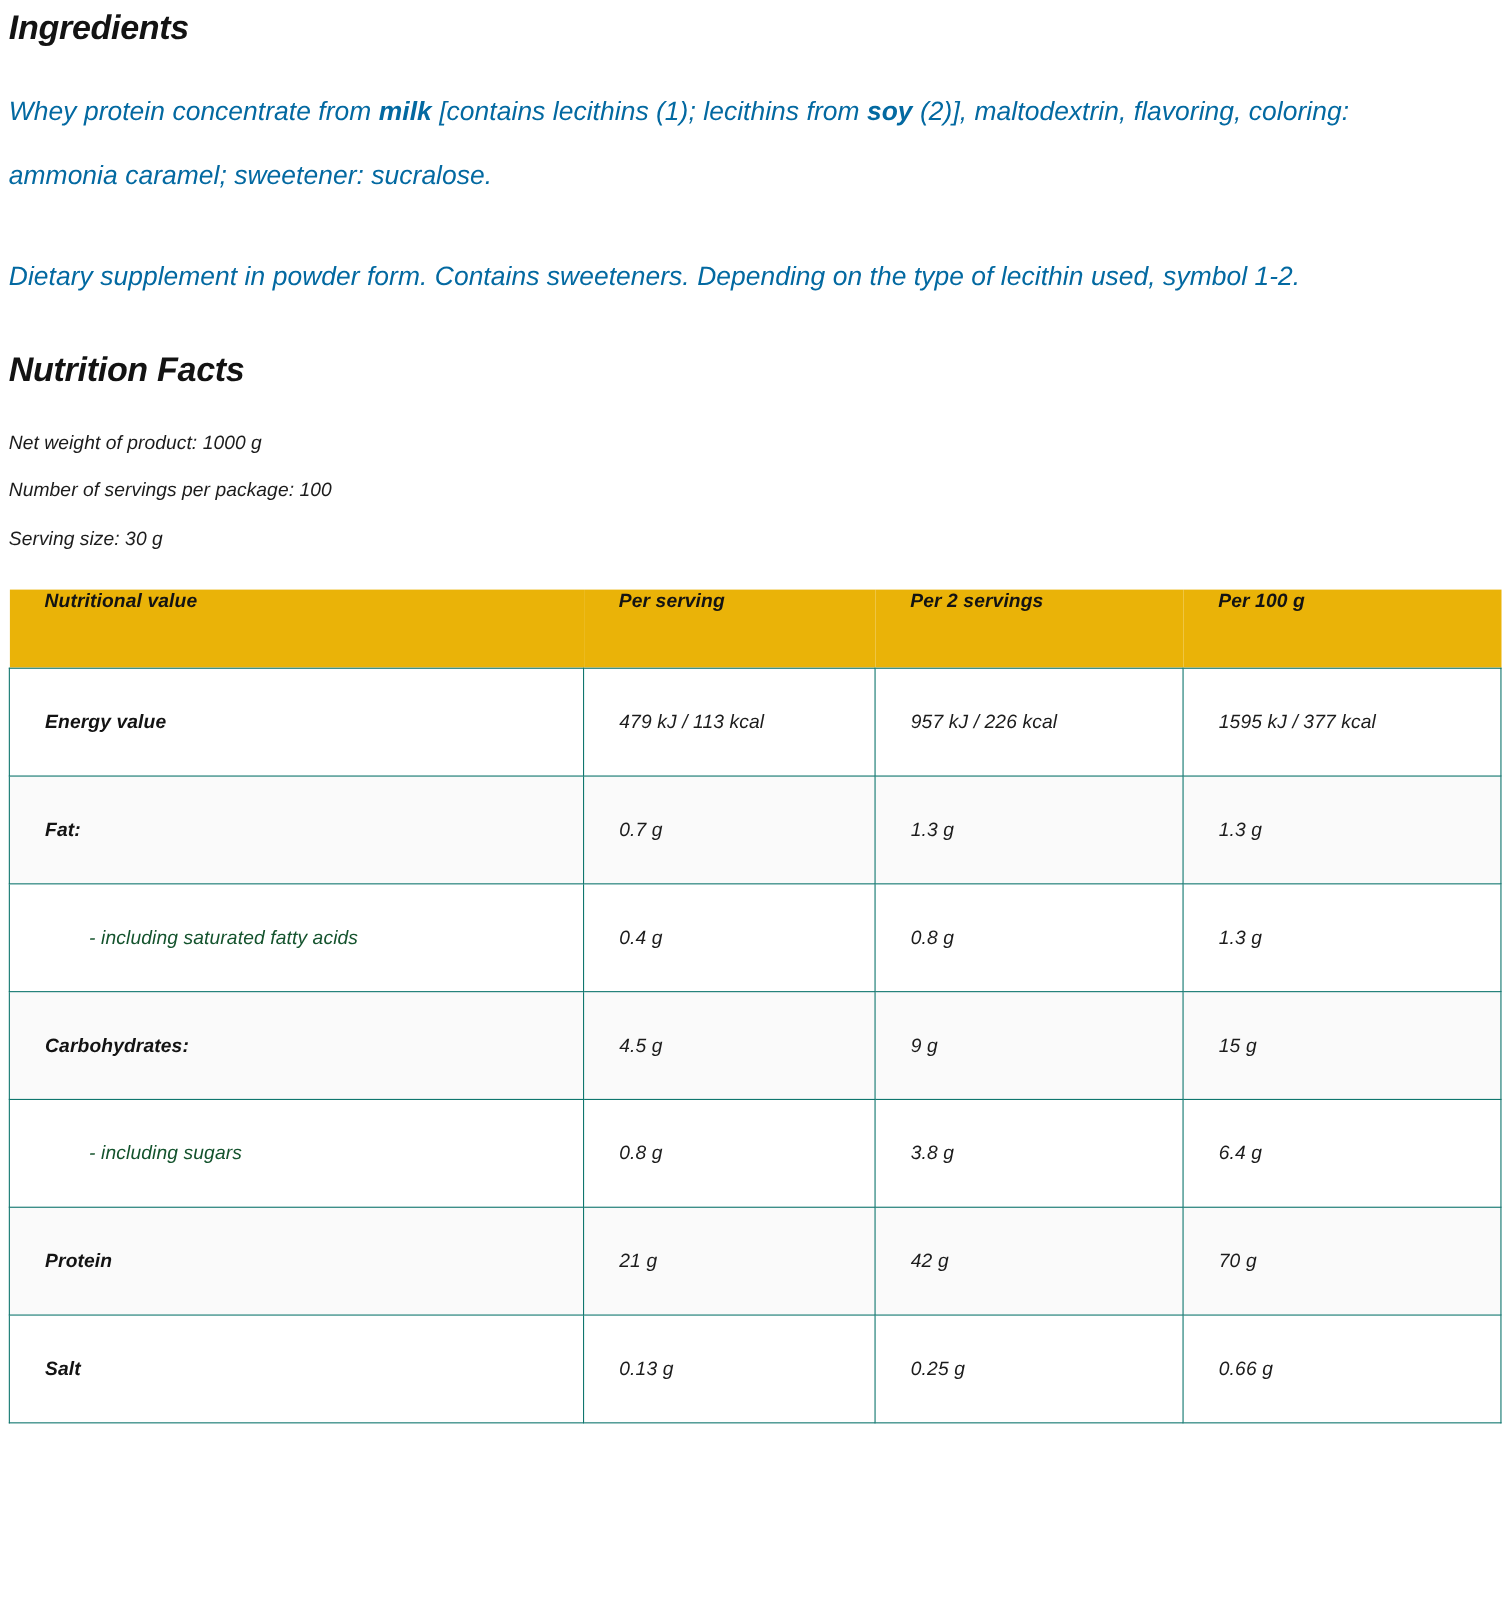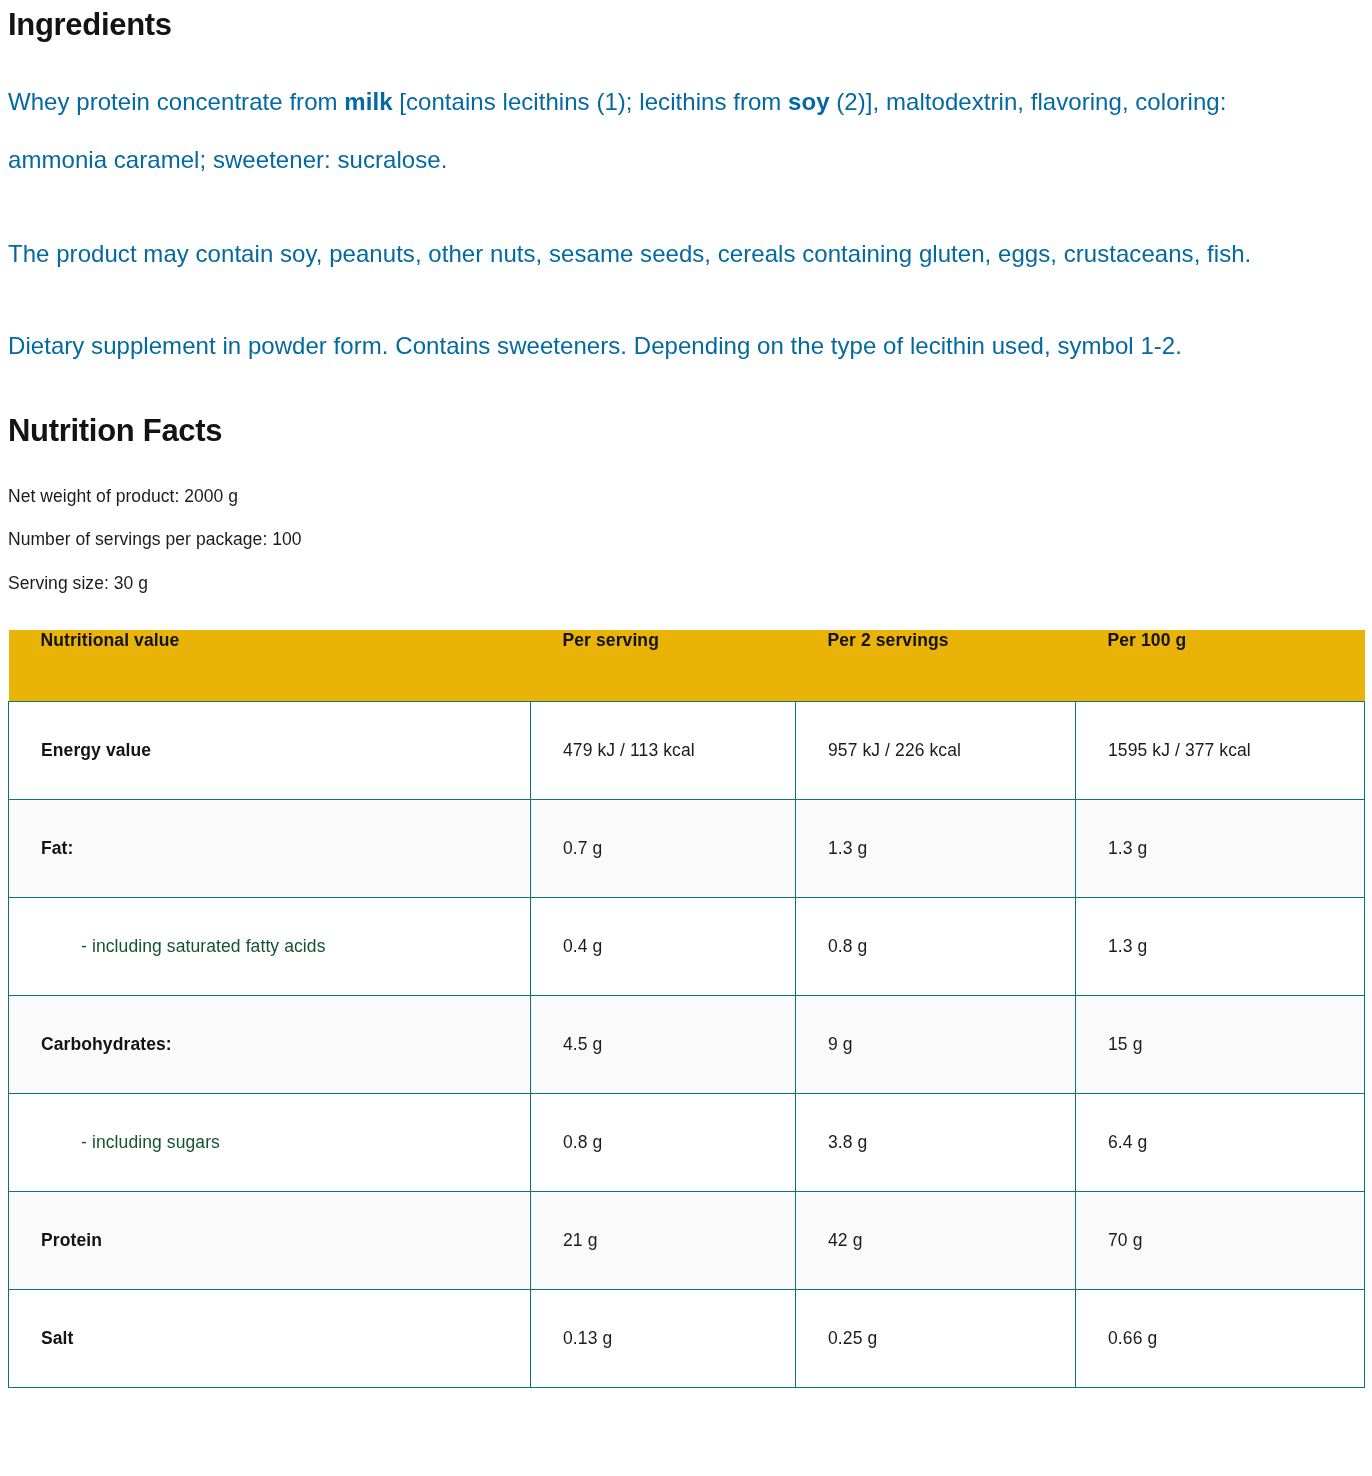--- a/index.html
+++ b/index.html
@@ -12,20 +12,21 @@
     min-height: 1476px;
     font-family: "Liberation Sans", sans-serif;
     color: #1a1a1a;
     -webkit-font-smoothing: antialiased;
   }
 
   .page {
     width: 1372px;
     box-sizing: border-box;
     padding: 0 8px;
+    font-style: italic;
   }
 
   h2.section-heading {
     font-size: 31px;
     font-weight: bold;
     letter-spacing: -0.3px;
     color: #131313;
     margin: 0;
     padding: 0;
     line-height: 1.2;
@@ -102,28 +103,27 @@
 </style>
 </head>
 <body>
 
 <div class="page">
 
   <h2 class="section-heading" id="ingredients-heading">Ingredients</h2>
 
   <p class="body-text" id="ingredients-text"><span>Whey protein concentrate from </span><b>milk</b><span> [contains lecithins (1); lecithins from </span><b>soy</b><span> (2)], maltodextrin, flavoring, coloring: ammonia caramel; sweetener: sucralose.</span></p>
 
-  <p class="body-text" id="allergen-text">The product may contain soy, peanuts, other nuts, sesame seeds, cereals containing gluten, eggs, crustaceans, fish.</p>
 
   <p class="body-text" id="supplement-text">Dietary supplement in powder form. Contains sweeteners. Depending on the type of lecithin used, symbol 1-2.</p>
 
   <h2 class="section-heading" id="nutrition-heading">Nutrition Facts</h2>
 
   <div class="serving-info">
-    <div class="line">Net weight of product: 2000 g</div>
+    <div class="line">Net weight of product: 1000 g</div>
     <div class="line">Number of servings per package: 100</div>
     <div class="line">Serving size: 30 g</div>
   </div>
 
   <table class="nf-table">
     <colgroup>
       <col class="c-label">
         <col class="c-v1">
         <col class="c-v2">
         <col class="c-v3">

